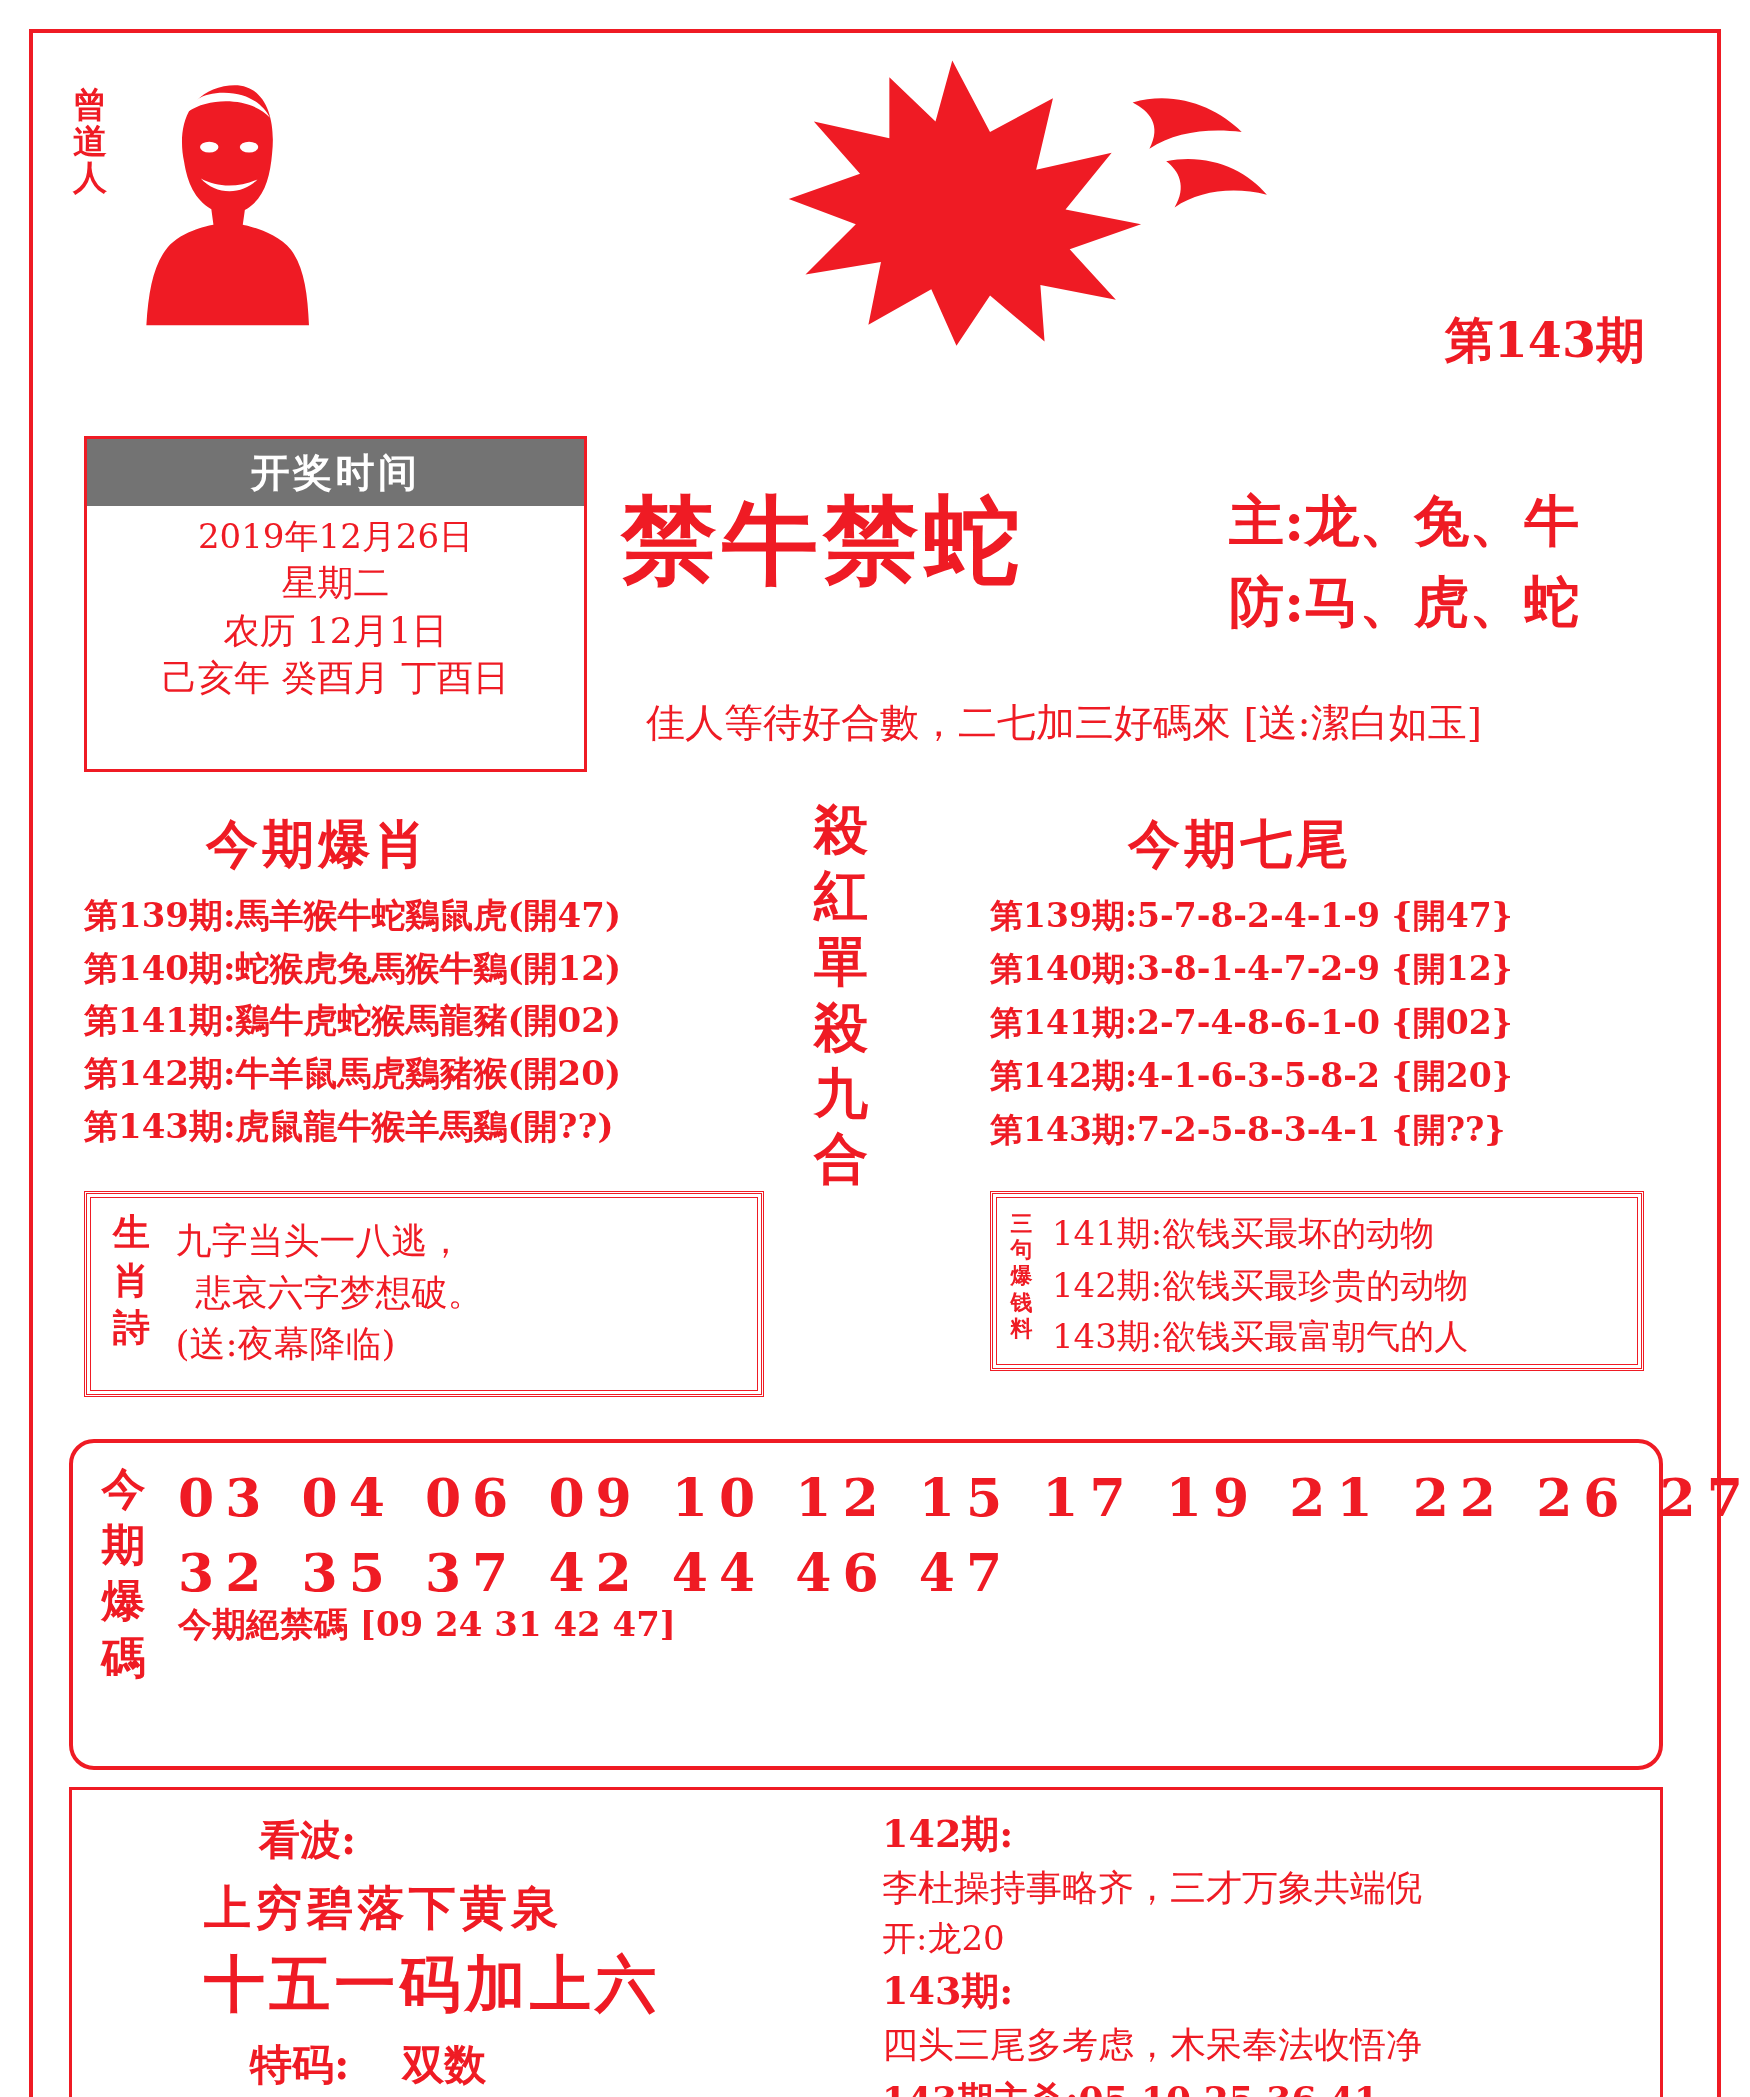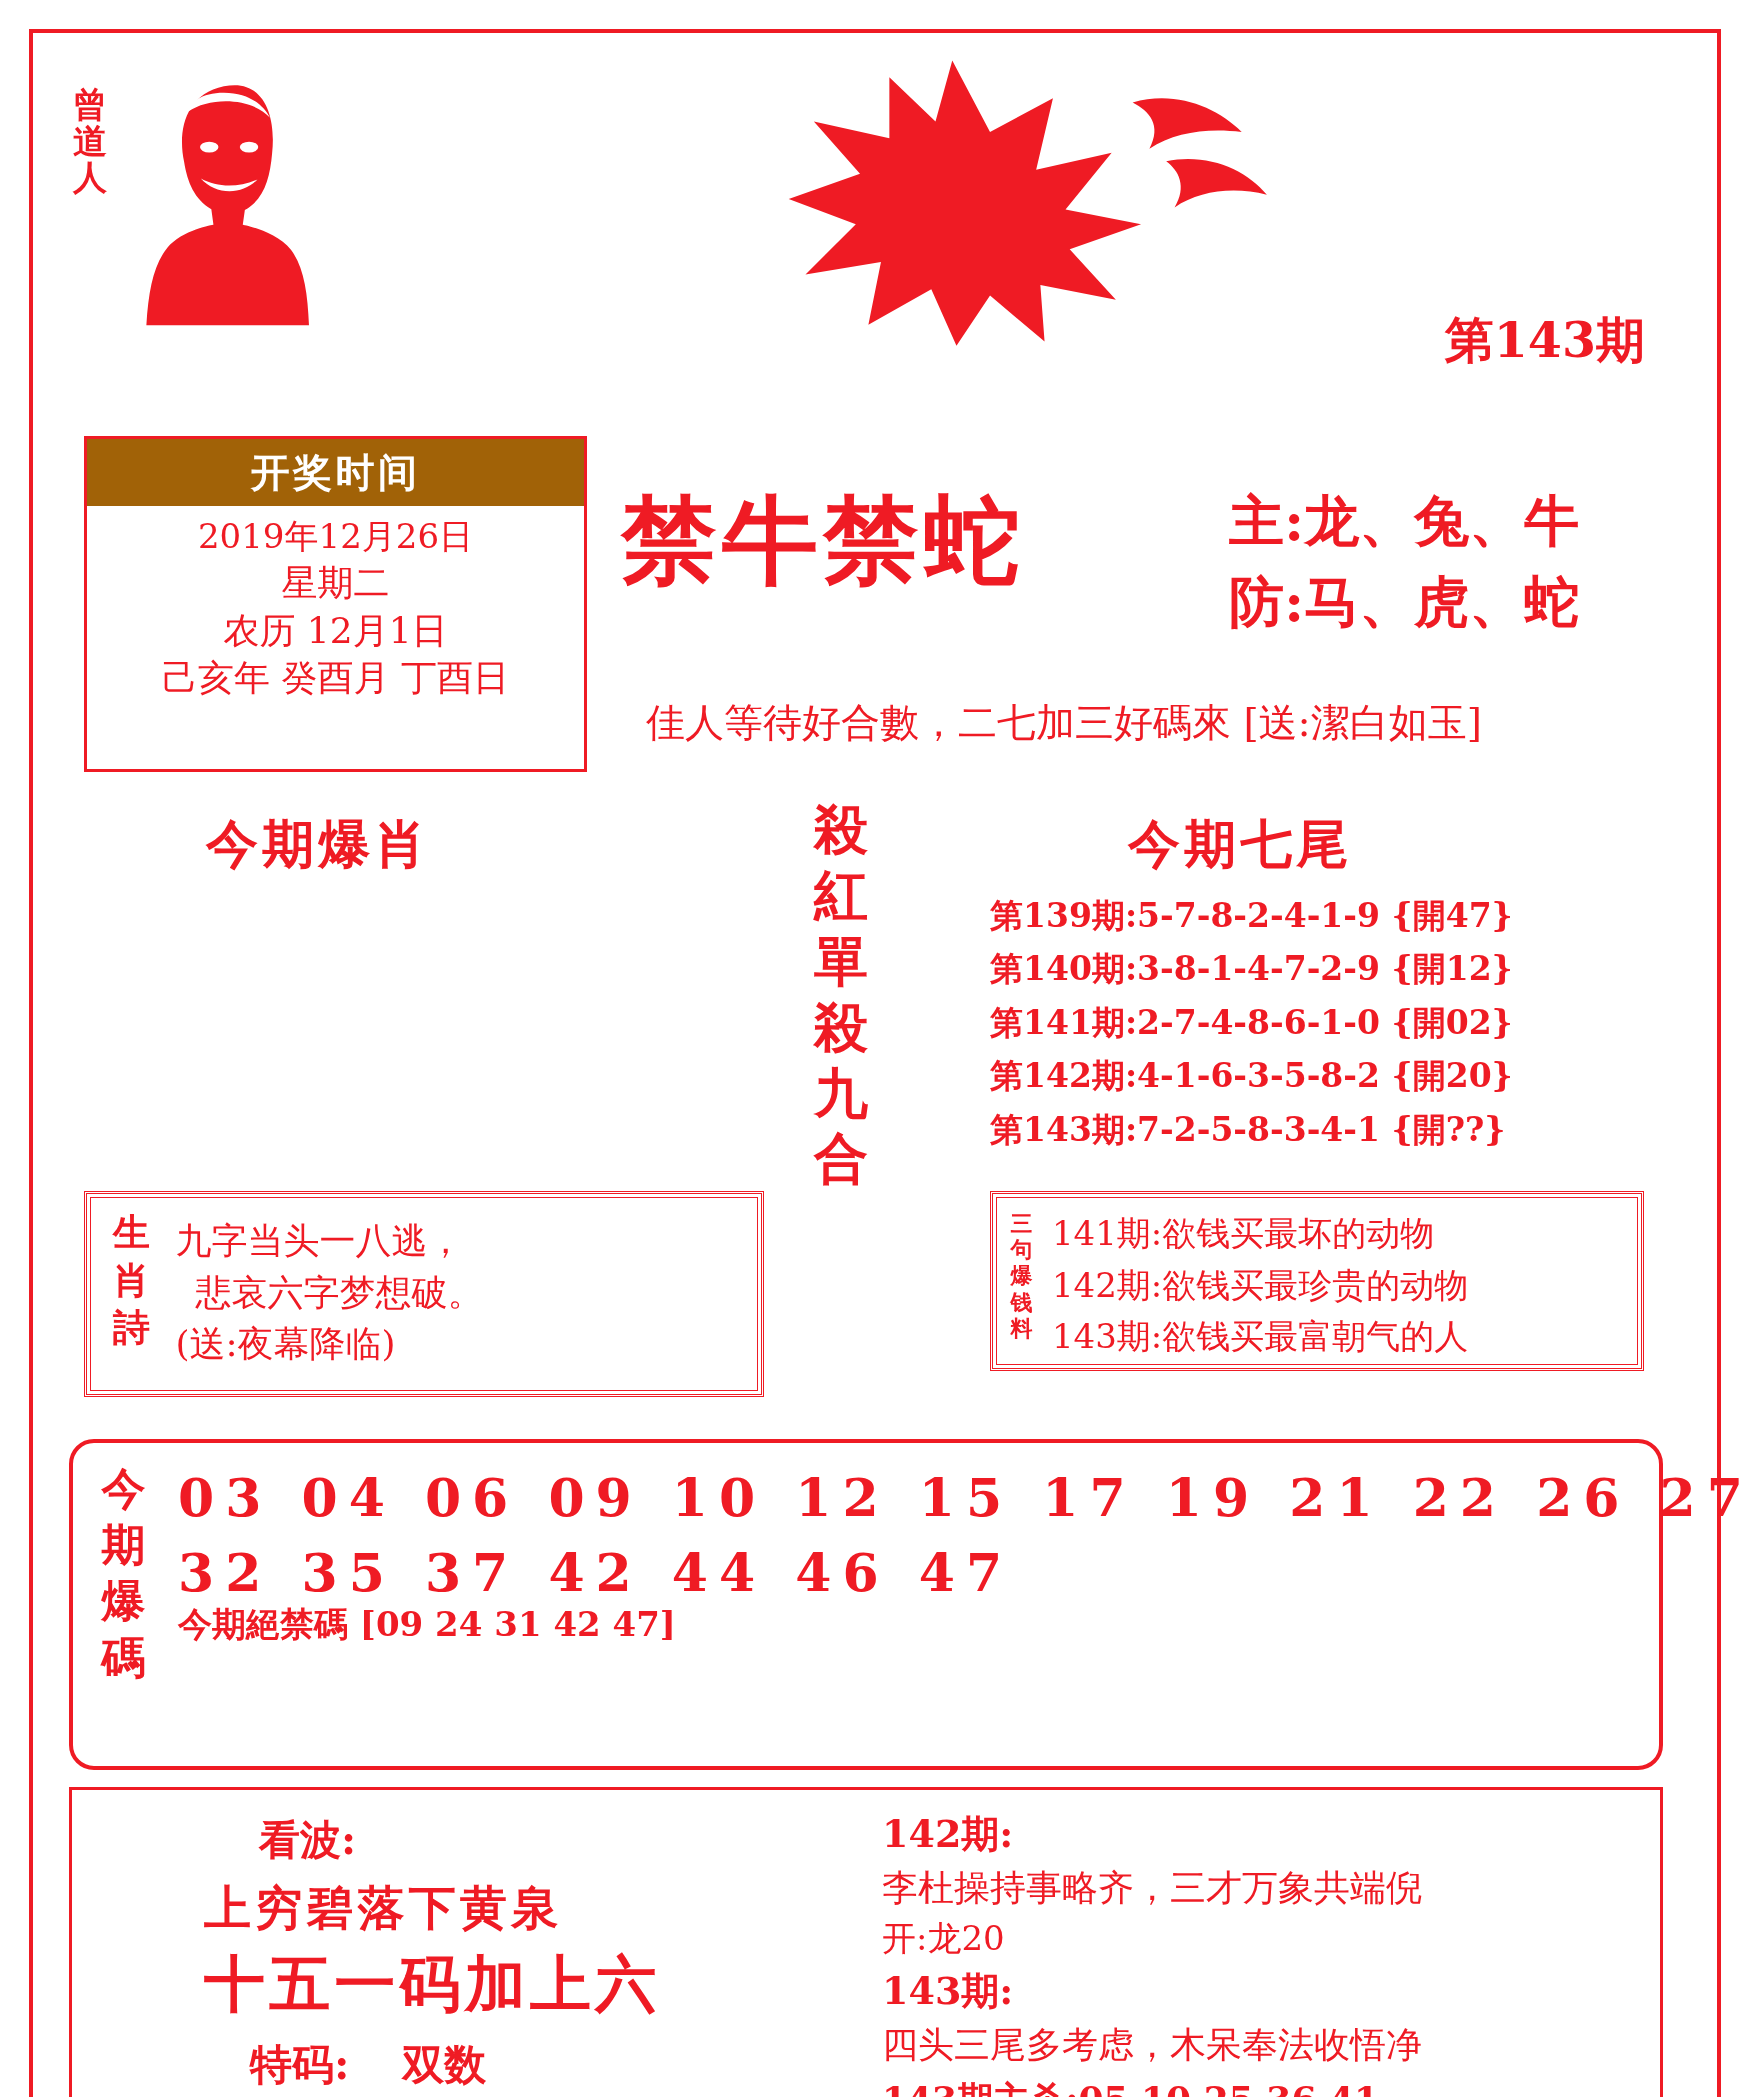--- a/index.html
+++ b/index.html
@@ -90,21 +90,21 @@
     position: absolute;
     left: 84px;
     top: 436px;
     width: 503px;
     height: 336px;
     border: 3.8px solid #ef1b24;
     box-sizing: border-box;
   }
   .date-box-title {
     height: 67px;
-    background: #a16207;
+    background: #737373;
     color: #ffffff;
     font-size: 39px;
     font-weight: bold;
     display: flex;
     align-items: center;
     justify-content: center;
     letter-spacing: 3.4px;
     font-family: "DejaVu Serif", "Liberation Serif", serif;
   }
   .date-lines {
@@ -420,20 +420,27 @@
   </div>
 
   <div class="ban-headline">禁牛禁蛇</div>
   <div class="zhu-line">主:龙、兔、牛</div>
   <div class="fang-line">防:马、虎、蛇</div>
   <div class="poem-line">佳人等待好合數，二七加三好碼來 [送:潔白如玉]</div>
 
   <div class="sec-title" id="title-left">今期爆肖</div>
   <div class="sec-title" id="title-right">今期七尾</div>
 
+  <div class="left-list">
+    <div class="row">第139期:馬羊猴牛蛇鷄鼠虎(開47)</div>
+    <div class="row">第140期:蛇猴虎兔馬猴牛鷄(開12)</div>
+    <div class="row">第141期:鷄牛虎蛇猴馬龍豬(開02)</div>
+    <div class="row">第142期:牛羊鼠馬虎鷄豬猴(開20)</div>
+    <div class="row">第143期:虎鼠龍牛猴羊馬鷄(開??)</div>
+  </div>
 
   <div class="mid-vertical">殺紅單殺九合</div>
 
   <div class="right-list">
     <div class="row">第139期:5-7-8-2-4-1-9 {開47}</div>
     <div class="row">第140期:3-8-1-4-7-2-9 {開12}</div>
     <div class="row">第141期:2-7-4-8-6-1-0 {開02}</div>
     <div class="row">第142期:4-1-6-3-5-8-2 {開20}</div>
     <div class="row">第143期:7-2-5-8-3-4-1 {開??}</div>
   </div>

